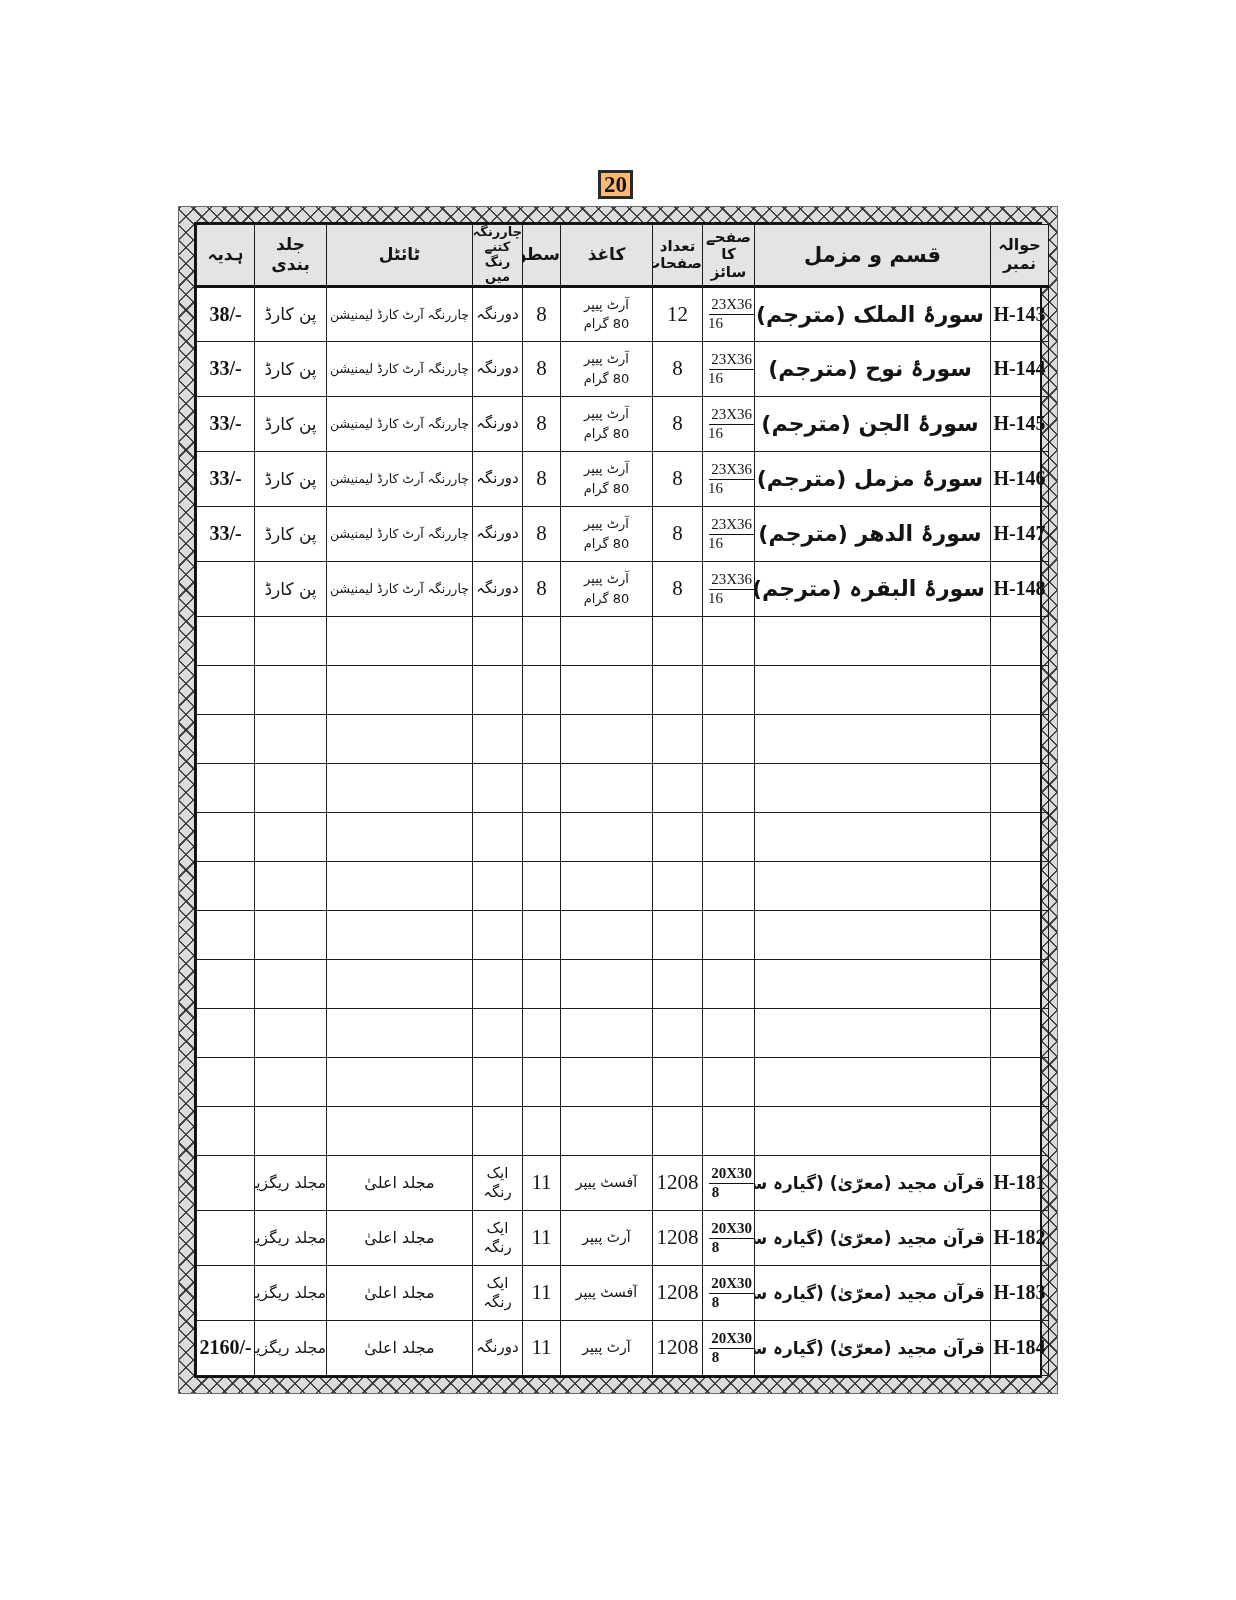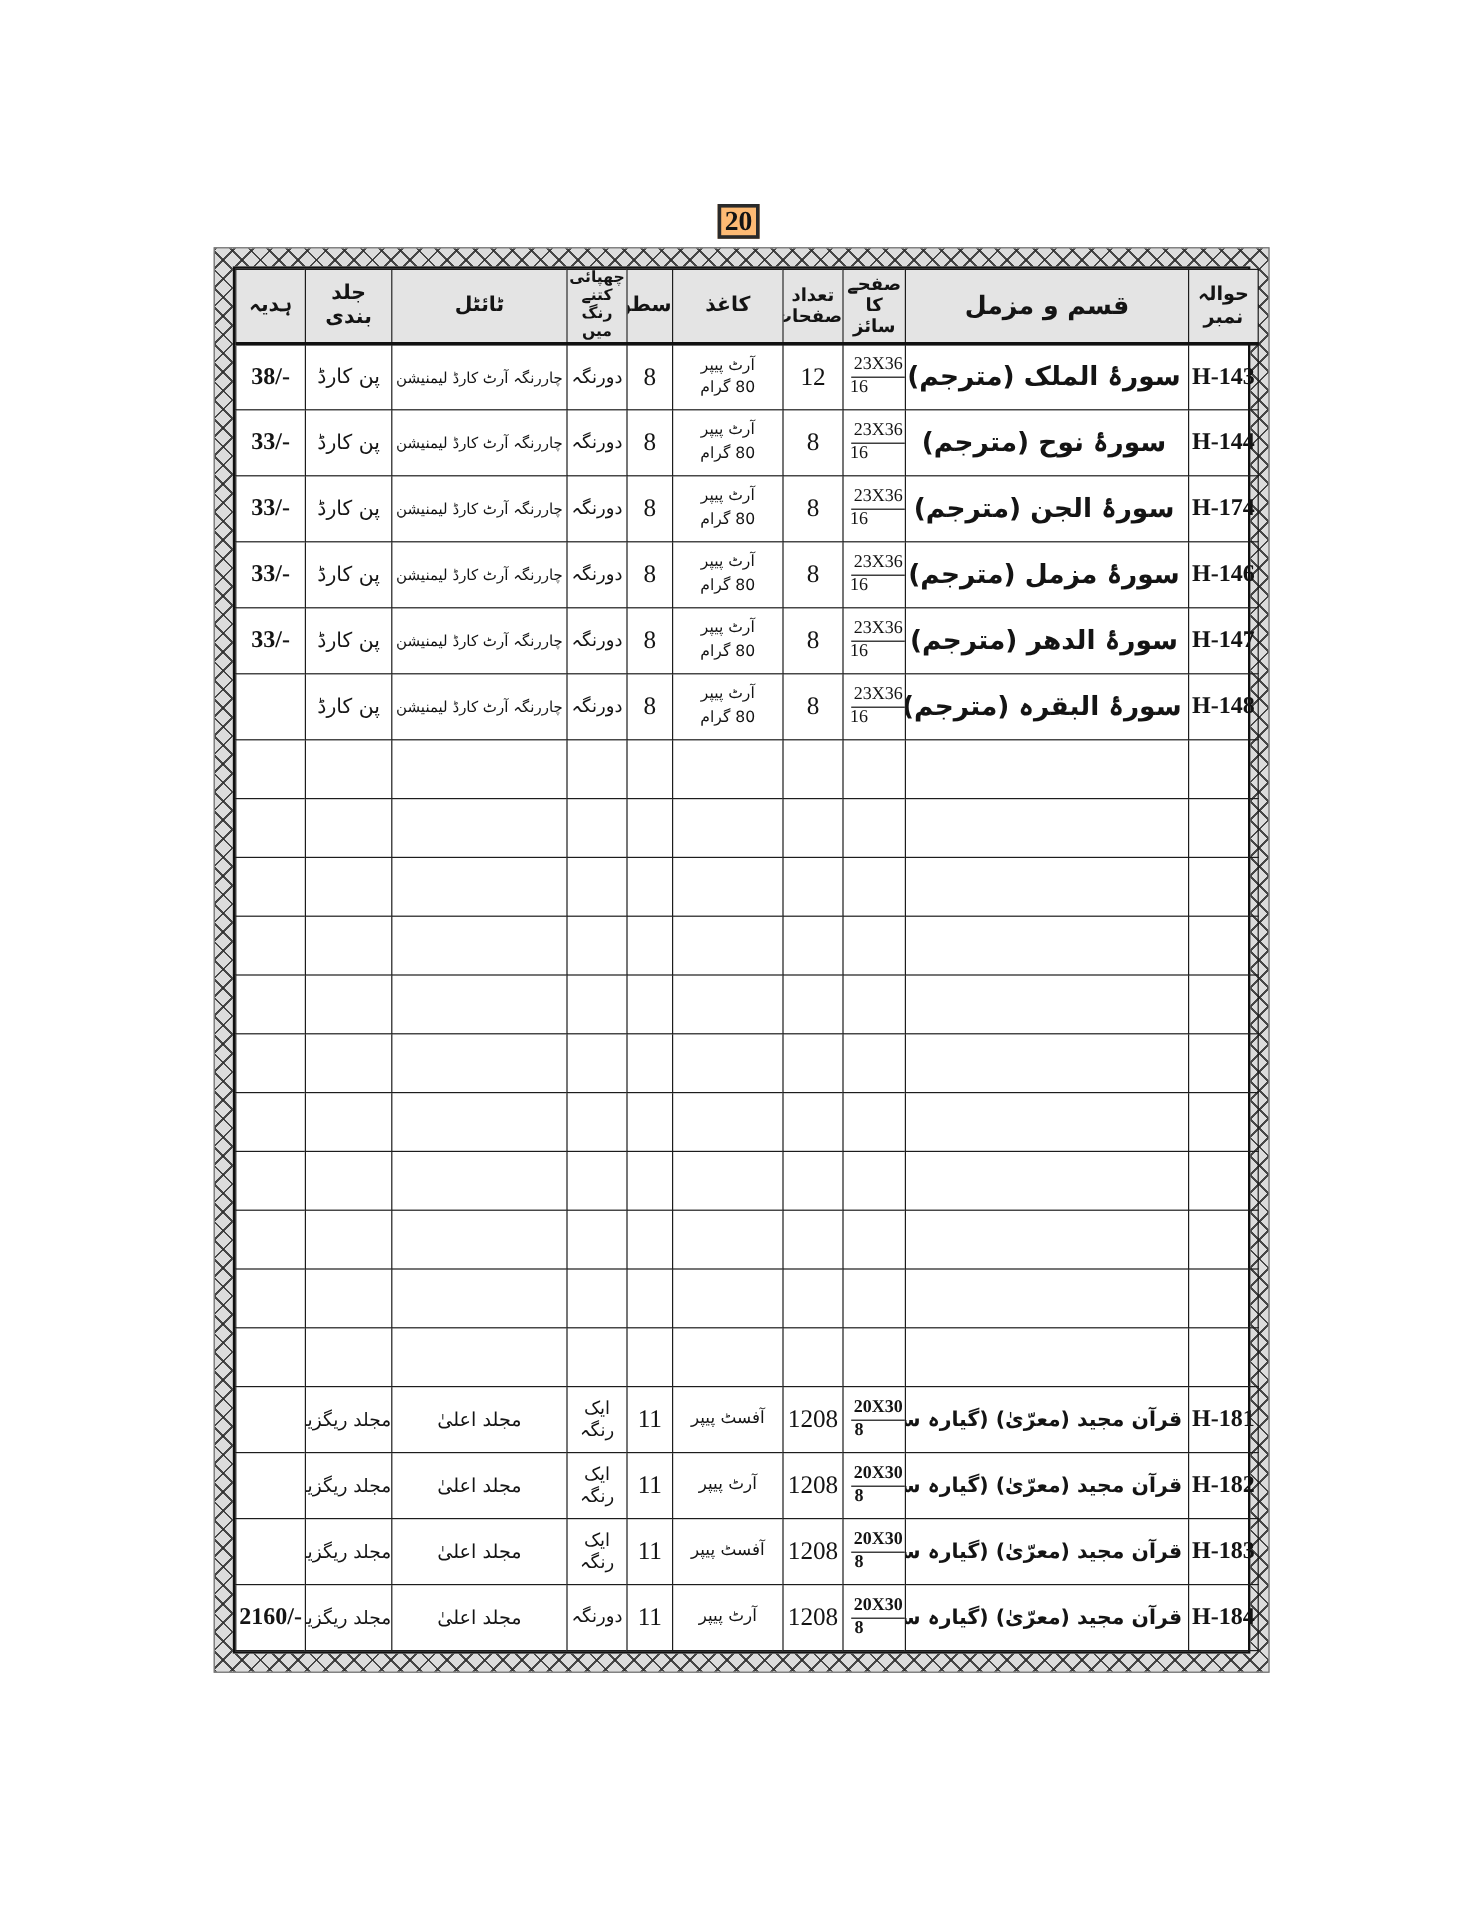--- a/index.html
+++ b/index.html
@@ -82,21 +82,21 @@
           <col class="w-price">
       </colgroup>
       <thead>
         <tr id="head-row">
             <th class="hc hc-ref">حوالہ نمبر</th>
             <th class="hc hc-description">قسم و مزمل</th>
             <th class="hc hc-page_size">صفحے کا سائز</th>
             <th class="hc hc-total_pages">تعداد صفحات</th>
             <th class="hc hc-paper">کاغذ</th>
             <th class="hc hc-lines">سطور</th>
-            <th class="hc hc-print_colors">چھپائی کتنے رنگ میں</th>
+            <th class="hc hc-print_colors">چاررنگہ کتنے رنگ میں</th>
             <th class="hc hc-title">ٹائٹل</th>
             <th class="hc hc-binding">جلد بندی</th>
             <th class="hc hc-price">ہدیہ</th>
           </tr>
       </thead>
       <tbody id="body-top" class="grp-top">
           <tr>
             <td class="c-ref">H-143</td>
             <td class="c-description">سورۂ الملک (مترجم)</td>
             <td class="c-page_size"><span class="frac"><span class="fn">23X36</span><span class="fd">16</span></span></td>
@@ -132,21 +132,21 @@
             </td>
             <td class="c-title">
               <div>چاررنگہ آرٹ کارڈ لیمنیشن</div>
             </td>
             <td class="c-binding">
               <div>پن کارڈ</div>
             </td>
             <td class="c-price">33/-</td>
           </tr>
           <tr>
-            <td class="c-ref">H-174</td>
+            <td class="c-ref">H-145</td>
             <td class="c-description">سورۂ الجن (مترجم)</td>
             <td class="c-page_size"><span class="frac"><span class="fn">23X36</span><span class="fd">16</span></span></td>
             <td class="c-total_pages">8</td>
             <td class="c-paper">
               <div>آرٹ پیپر</div>
               <div>80 گرام</div>
             </td>
             <td class="c-lines">8</td>
             <td class="c-print_colors">
               <div>دورنگہ</div>

